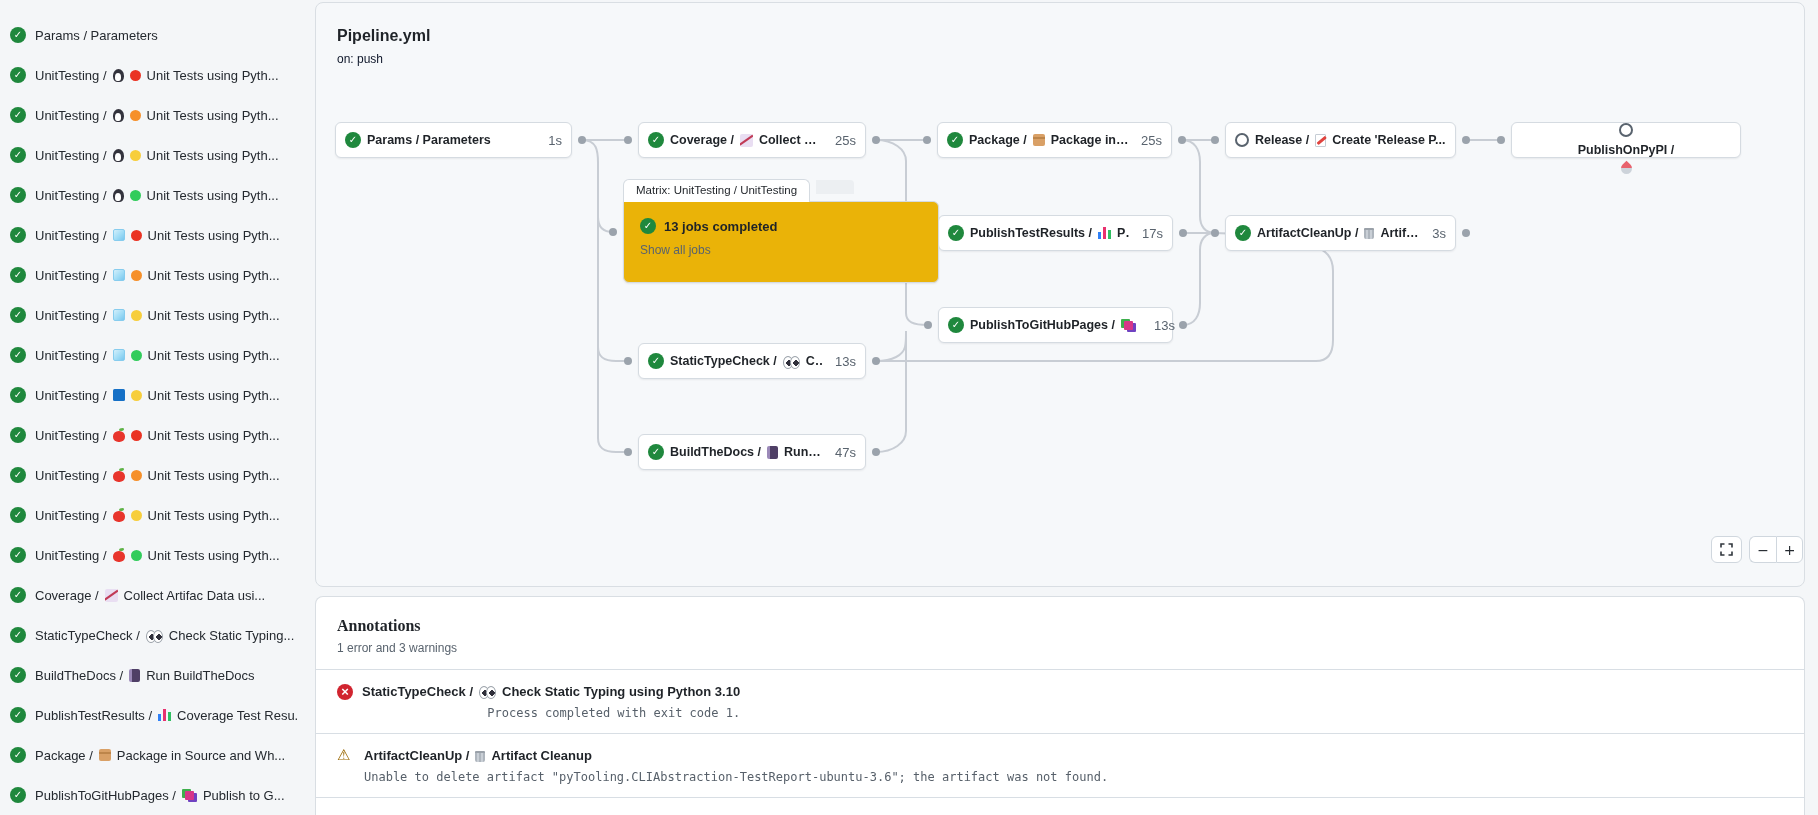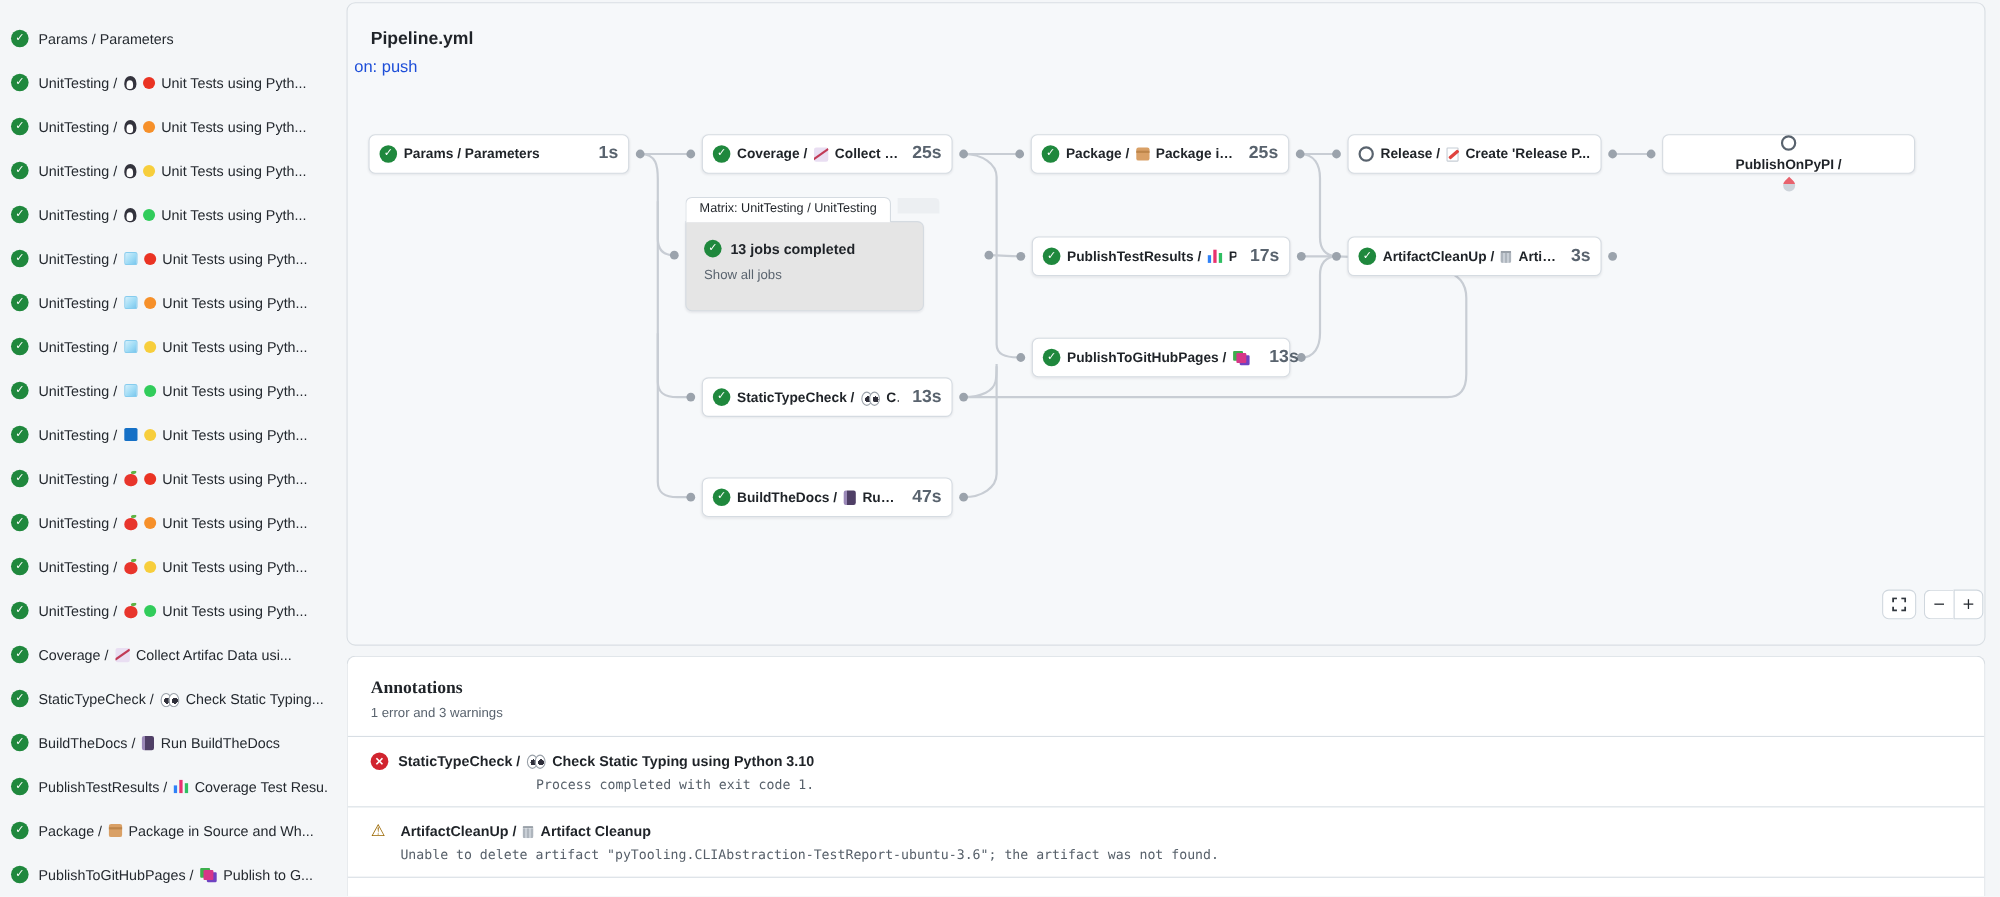--- a/index.html
+++ b/index.html
@@ -74,42 +74,42 @@
     background:linear-gradient(135deg,#e8626d 0 45%,#cdd3da 45%); margin:0 2px; }
   .emj-wastebasket { width:10px; height:11px; margin-top:1px; border-radius:1px 1px 2px 2px;
     border-top:2px solid #9aa1a9; background:repeating-linear-gradient(90deg,#aeb5bd 0 2px,#c9cfd6 2px 4px); }
 
   
   .graph-panel {
     position:absolute; left:315px; top:2px; width:1490px; height:585px;
     background:#f6f8fa; border:1px solid #d9dee3; border-radius:8px;
   }
   .gp-title { margin:0; position:absolute; left:21px; top:24px; font-size:16px; font-weight:bold; color:#1f2328; }
-  .gp-trigger { position:absolute; left:6px; top:49px; font-size:15px; color:#1d4ed8; }
+  .gp-trigger { position:absolute; left:21px; top:49px; font-size:12px; color:#0f172a; }
   svg.edges { position:absolute; left:0; top:0; pointer-events:none; }
 
   .node {
     position:absolute; display:flex; align-items:center; gap:6px;
     height:36px; padding:0 9px;
     background:#fff; border:1px solid #d5dbe1; border-radius:6px;
     box-shadow:0 1px 2px rgba(31,35,40,.07);
     font-size:12.5px; font-weight:600; color:#1f2328; white-space:nowrap; cursor:pointer;
   }
   .n-title { overflow:hidden; text-overflow:ellipsis; }
-  .n-dur { margin-left:auto; font-weight:700; font-size:16px; color:#59636e; padding-left:6px;text-align:center; }
+  .n-dur { margin-left:auto; font-weight:400; font-size:13px; color:#59636e; padding-left:6px;text-align:center; }
 
   .matrix-ghost { position:absolute; left:500px; top:177px; width:38px; height:14px; background:#eceff2; border-radius:0 4px 0 0; }
   .matrix-tab {
     position:absolute; left:307px; top:176px; height:23px; padding:4px 12px 0;
     background:#fff; border:1px solid #d5dbe1; border-bottom:none; border-radius:6px 6px 0 0;
     font-size:11.5px; font-weight:normal; color:#1f2328; z-index:2; white-space:nowrap;
   }
   .matrix-body {
-    position:absolute; left:307px; top:198px; width:217px; height:82px;
-    background:#e5e5e5; border:1px solid #d5dbe1; border-radius:0 6px 6px 6px;
+    position:absolute; left:307px; top:198px; width:316px; height:82px;
+    background:#eab308; border:1px solid #d5dbe1; border-radius:0 6px 6px 6px;
     box-shadow:0 1px 2px rgba(31,35,40,.07); padding:16px 16px 0; z-index:1;
   }
   .matrix-summary { display:flex; align-items:center; gap:8px; font-size:13px; font-weight:600; color:#1f2328; }
   .matrix-link { display:inline-block; margin-top:9px; font-size:12px; color:#59636e; cursor:pointer; }
 
   .graph-controls { position:absolute; left:1395px; top:533px; display:flex; gap:7px; }
   .gc-btn {
     width:31px; height:27px; background:#fff; border:1px solid #d0d7de; border-radius:6px;
     display:inline-flex; align-items:center; justify-content:center; cursor:pointer; padding:0;
   }

